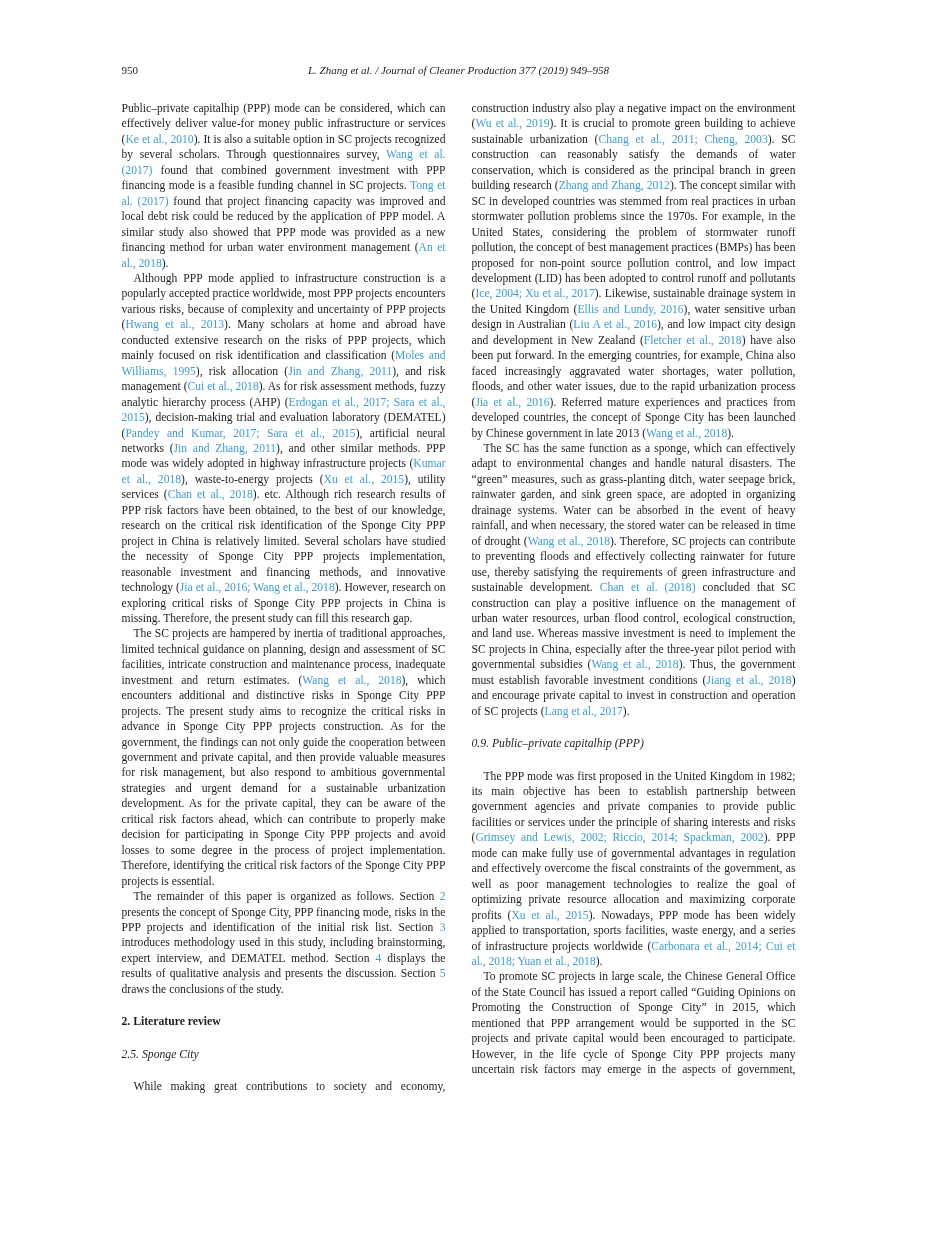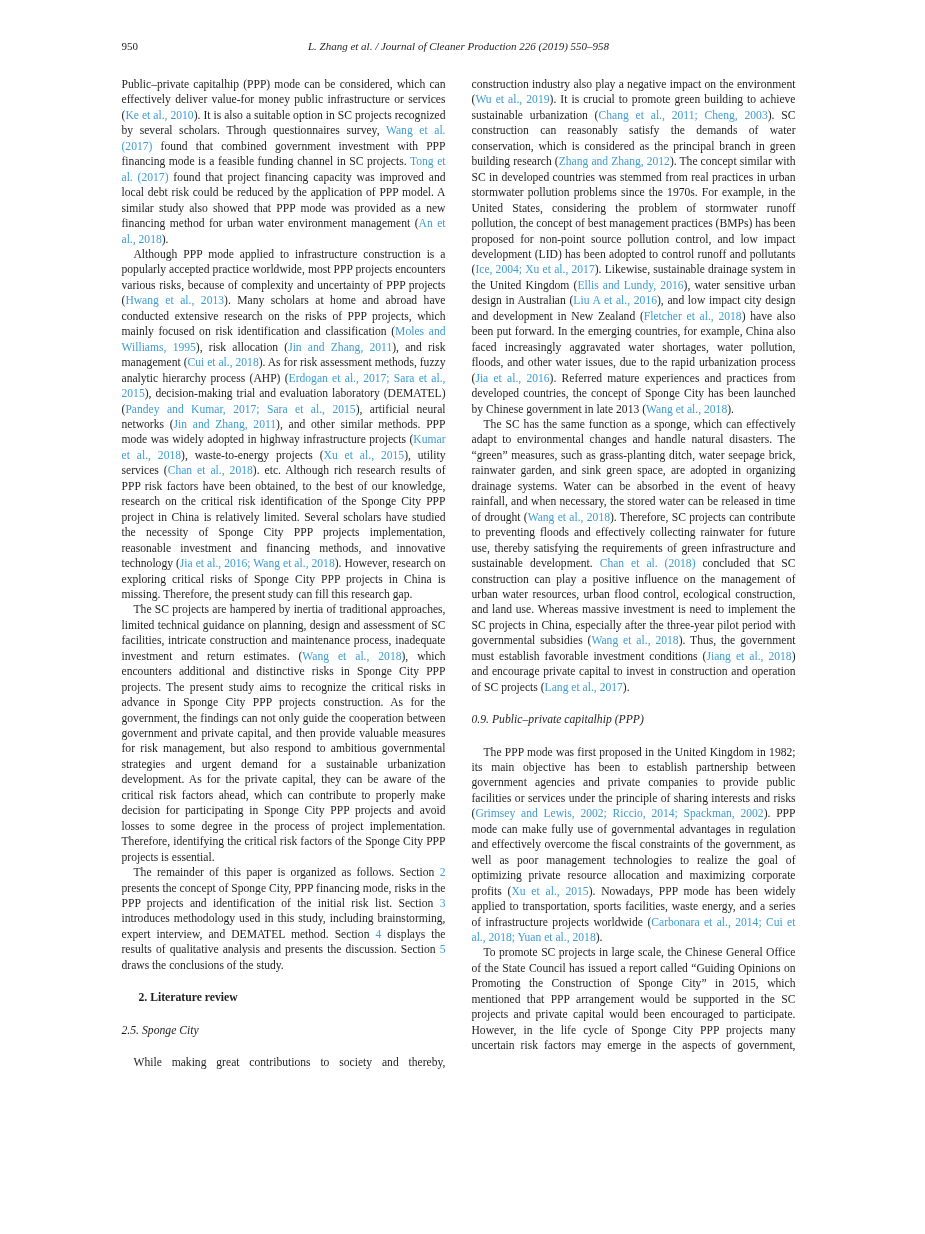--- a/index.html
+++ b/index.html
@@ -7,21 +7,21 @@
     padding: 0;
     background: #ffffff;
   }
   .page {
     position: relative;
     width: 786px;
     height: 1234px;
     margin: 0 auto;
     background: #ffffff;
     box-sizing: border-box;
-    padding: 40px 60px 0 52px;
+    padding: 64px 60px 0 52px;
     font-family: "Liberation Serif", serif;
     color: #1e1e1e;
     overflow: hidden;
   }
   .page-header {
     position: relative;
     height: 15px;
     margin-bottom: 22px;
     font-size: 11px;
   }
@@ -53,52 +53,52 @@
     text-align: justify;
     color: #1e1e1e;
   }
   .para.indent { text-indent: 12px; }
   .para.jlast { text-align-last: justify; }
   .ref-link {
     color: var(--link-color, #3d9cd4);
     cursor: pointer;
   }
   .sec-heading {
-    margin: 17px 0 0 17px;
+    margin: 17px 0 0 0;
     font-size: 11.7px;
     line-height: 15.45px;
     font-weight: bold;
     color: #1e1e1e;
   }
   .subsec-heading {
     margin: 17px 0;
     font-size: 11.7px;
     line-height: 15.45px;
     font-weight: normal;
     font-style: italic;
     color: #1e1e1e;
   }
 </style>
 </head>
 <body>
 
 <div class="page">
   <div class="page-header">
     <span class="page-number">950</span>
-    <span class="running-title">L. Zhang et al. / Journal of Cleaner Production 226 (2019) 550–958</span>
+    <span class="running-title">L. Zhang et al. / Journal of Cleaner Production 377 (2019) 949–958</span>
   </div>
   <div class="columns">
     <div class="column">
         <p class="para"><span>Public–private capitalhip (PPP) mode can be considered, which can effectively deliver value-for money public infrastructure or services (</span><span class="ref-link">Ke et al., 2010</span><span>). It is also a suitable option in SC projects recognized by several scholars. Through questionnaires survey, </span><span class="ref-link">Wang et al. (2017)</span><span> found that combined government investment with PPP financing mode is a feasible funding channel in SC projects. </span><span class="ref-link">Tong et al. (2017)</span><span> found that project financing capacity was improved and local debt risk could be reduced by the application of PPP model. A similar study also showed that PPP mode was provided as a new financing method for urban water environment management (</span><span class="ref-link">An et al., 2018</span><span>).</span></p>
         <p class="para indent"><span>Although PPP mode applied to infrastructure construction is a popularly accepted practice worldwide, most PPP projects encounters various risks, because of complexity and uncertainty of PPP projects (</span><span class="ref-link">Hwang et al., 2013</span><span>). Many scholars at home and abroad have conducted extensive research on the risks of PPP projects, which mainly focused on risk identification and classification (</span><span class="ref-link">Moles and Williams, 1995</span><span>), risk allocation (</span><span class="ref-link">Jin and Zhang, 2011</span><span>), and risk management (</span><span class="ref-link">Cui et al., 2018</span><span>). As for risk assessment methods, fuzzy analytic hierarchy process (AHP) (</span><span class="ref-link">Erdogan et al., 2017; Sara et al., 2015</span><span>), decision-making trial and evaluation laboratory (DEMATEL) (</span><span class="ref-link">Pandey and Kumar, 2017; Sara et al., 2015</span><span>), artificial neural networks (</span><span class="ref-link">Jin and Zhang, 2011</span><span>), and other similar methods. PPP mode was widely adopted in highway infrastructure projects (</span><span class="ref-link">Kumar et al., 2018</span><span>), waste-to-energy projects (</span><span class="ref-link">Xu et al., 2015</span><span>), utility services (</span><span class="ref-link">Chan et al., 2018</span><span>). etc. Although rich research results of PPP risk factors have been obtained, to the best of our knowledge, research on the critical risk identification of the Sponge City PPP project in China is relatively limited. Several scholars have studied the necessity of Sponge City PPP projects implementation, reasonable investment and financing methods, and innovative technology (</span><span class="ref-link">Jia et al., 2016; Wang et al., 2018</span><span>). However, research on exploring critical risks of Sponge City PPP projects in China is missing. Therefore, the present study can fill this research gap.</span></p>
         <p class="para indent"><span>The SC projects are hampered by inertia of traditional approaches, limited technical guidance on planning, design and assessment of SC facilities, intricate construction and maintenance process, inadequate investment and return estimates. (</span><span class="ref-link">Wang et al., 2018</span><span>), which encounters additional and distinctive risks in Sponge City PPP projects. The present study aims to recognize the critical risks in advance in Sponge City PPP projects construction. As for the government, the findings can not only guide the cooperation between government and private capital, and then provide valuable measures for risk management, but also respond to ambitious governmental strategies and urgent demand for a sustainable urbanization development. As for the private capital, they can be aware of the critical risk factors ahead, which can contribute to properly make decision for participating in Sponge City PPP projects and avoid losses to some degree in the process of project implementation. Therefore, identifying the critical risk factors of the Sponge City PPP projects is essential.</span></p>
         <p class="para indent"><span>The remainder of this paper is organized as follows. Section </span><span class="ref-link">2</span><span> presents the concept of Sponge City, PPP financing mode, risks in the PPP projects and identification of the initial risk list. Section </span><span class="ref-link">3</span><span> introduces methodology used in this study, including brainstorming, expert interview, and DEMATEL method. Section </span><span class="ref-link">4</span><span> displays the results of qualitative analysis and presents the discussion. Section </span><span class="ref-link">5</span><span> draws the conclusions of the study.</span></p>
         <h2 class="sec-heading">2. Literature review</h2>
         <h3 class="subsec-heading">2.5. Sponge City</h3>
-        <p class="para indent jlast"><span>While making great contributions to society and thereby,</span></p>
+        <p class="para indent jlast"><span>While making great contributions to society and economy,</span></p>
       </div>
     <div class="column">
         <p class="para"><span>construction industry also play a negative impact on the environment (</span><span class="ref-link">Wu et al., 2019</span><span>). It is crucial to promote green building to achieve sustainable urbanization (</span><span class="ref-link">Chang et al., 2011; Cheng, 2003</span><span>). SC construction can reasonably satisfy the demands of water conservation, which is considered as the principal branch in green building research (</span><span class="ref-link">Zhang and Zhang, 2012</span><span>). The concept similar with SC in developed countries was stemmed from real practices in urban stormwater pollution problems since the 1970s. For example, in the United States, considering the problem of stormwater runoff pollution, the concept of best management practices (BMPs) has been proposed for non-point source pollution control, and low impact development (LID) has been adopted to control runoff and pollutants (</span><span class="ref-link">Ice, 2004; Xu et al., 2017</span><span>). Likewise, sustainable drainage system in the United Kingdom (</span><span class="ref-link">Ellis and Lundy, 2016</span><span>), water sensitive urban design in Australian (</span><span class="ref-link">Liu A et al., 2016</span><span>), and low impact city design and development in New Zealand (</span><span class="ref-link">Fletcher et al., 2018</span><span>) have also been put forward. In the emerging countries, for example, China also faced increasingly aggravated water shortages, water pollution, floods, and other water issues, due to the rapid urbanization process (</span><span class="ref-link">Jia et al., 2016</span><span>). Referred mature experiences and practices from developed countries, the concept of Sponge City has been launched by Chinese government in late 2013 (</span><span class="ref-link">Wang et al., 2018</span><span>).</span></p>
         <p class="para indent"><span>The SC has the same function as a sponge, which can effectively adapt to environmental changes and handle natural disasters. The “green” measures, such as grass-planting ditch, water seepage brick, rainwater garden, and sink green space, are adopted in organizing drainage systems. Water can be absorbed in the event of heavy rainfall, and when necessary, the stored water can be released in time of drought (</span><span class="ref-link">Wang et al., 2018</span><span>). Therefore, SC projects can contribute to preventing floods and effectively collecting rainwater for future use, thereby satisfying the requirements of green infrastructure and sustainable development. </span><span class="ref-link">Chan et al. (2018)</span><span> concluded that SC construction can play a positive influence on the management of urban water resources, urban flood control, ecological construction, and land use. Whereas massive investment is need to implement the SC projects in China, especially after the three-year pilot period with governmental subsidies (</span><span class="ref-link">Wang et al., 2018</span><span>). Thus, the government must establish favorable investment conditions (</span><span class="ref-link">Jiang et al., 2018</span><span>) and encourage private capital to invest in construction and operation of SC projects (</span><span class="ref-link">Lang et al., 2017</span><span>).</span></p>
         <h3 class="subsec-heading">0.9. Public–private capitalhip (PPP)</h3>
         <p class="para indent"><span>The PPP mode was first proposed in the United Kingdom in 1982; its main objective has been to establish partnership between government agencies and private companies to provide public facilities or services under the principle of sharing interests and risks (</span><span class="ref-link">Grimsey and Lewis, 2002; Riccio, 2014; Spackman, 2002</span><span>). PPP mode can make fully use of governmental advantages in regulation and effectively overcome the fiscal constraints of the government, as well as poor management technologies to realize the goal of optimizing private resource allocation and maximizing corporate profits (</span><span class="ref-link">Xu et al., 2015</span><span>). Nowadays, PPP mode has been widely applied to transportation, sports facilities, waste energy, and a series of infrastructure projects worldwide (</span><span class="ref-link">Carbonara et al., 2014; Cui et al., 2018; Yuan et al., 2018</span><span>).</span></p>
         <p class="para indent jlast"><span>To promote SC projects in large scale, the Chinese General Office of the State Council has issued a report called “Guiding Opinions on Promoting the Construction of Sponge City” in 2015, which mentioned that PPP arrangement would be supported in the SC projects and private capital would been encouraged to participate. However, in the life cycle of Sponge City PPP projects many uncertain risk factors may emerge in the aspects of government,</span></p>
       </div>
   </div>
 </div>

